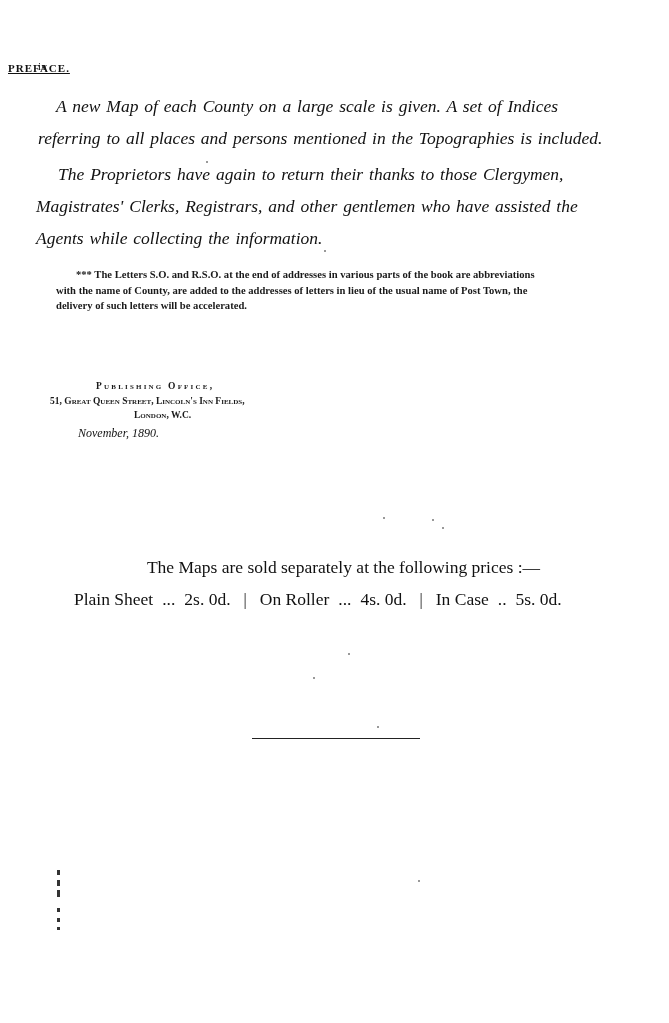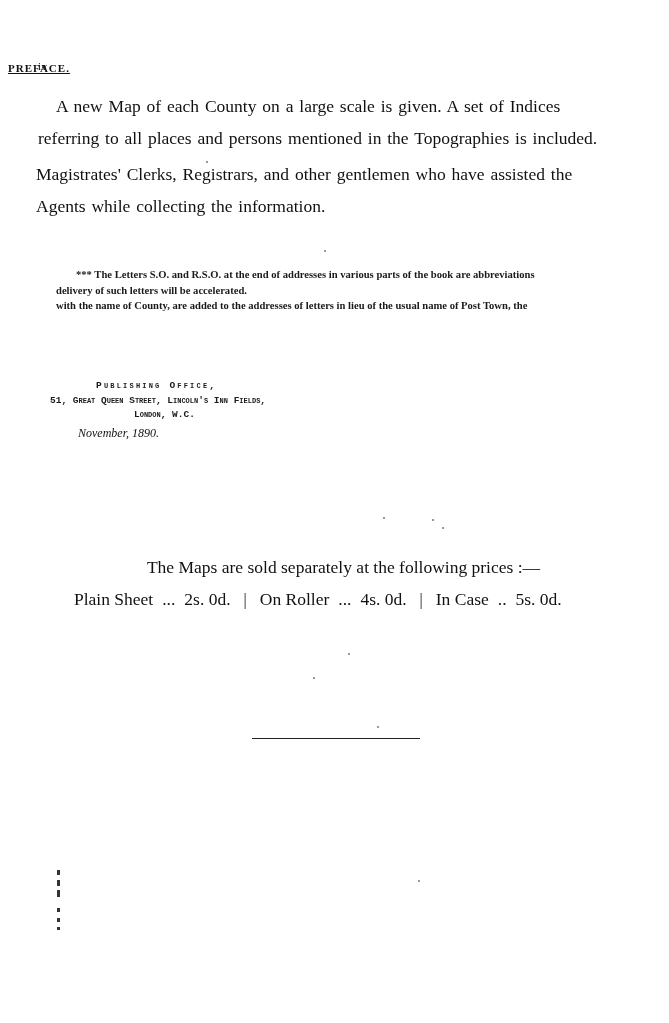--- a/index.html
+++ b/index.html
@@ -28,20 +28,21 @@
       font-weight: bold;
       letter-spacing: 1px;
       padding-left: 8px;
       box-sizing: border-box;
       text-decoration: underline;
     }
     .para {
       font-size: 17.5px;
       line-height: 32px;
       word-spacing: 1.5px;
+      font-style: italic;
     }
     .para .line { display: block; white-space: nowrap; }
     .p1 { left: 56px; top: 90px; width: 580px; }
     .p1 .l2 { margin-left: -18px; }
     .p2 { left: 58px; top: 158px; width: 580px; }
     .p2 .l2, .p2 .l3 { margin-left: -22px; }
     .note {
       left: 56px; top: 267px; width: 590px;
       font-size: 10.6px;
       line-height: 15.5px;
@@ -51,21 +52,21 @@
     .note .line { display: block; white-space: nowrap; }
     .note .l1 { padding-left: 20px; }
     .pub-office {
       left: 50px; top: 379px; width: 240px;
       font-size: 9.5px;
       line-height: 14.5px;
       font-weight: bold;
       font-variant: small-caps;
       color: #1a1a1a;
     }
-    .pub-office .line { display: block; white-space: nowrap; font-family: Liberation Mono, monospace; }
+    .pub-office .line { display: block; white-space: nowrap; }
     .pub-office .c1 { padding-left: 46px; letter-spacing: 2.2px; }
     .pub-office .c2 { padding-left: 0; }
     .pub-office .c3 { padding-left: 84px; }
     .date {
       left: 78px; top: 426px;
       font-size: 12px;
       font-style: italic;
     }
     .prices-title {
       left: 0; width: 669px; top: 557px;
@@ -103,28 +104,29 @@
 
 <div class="abs page-number">iv</div>
 <div class="abs running-head">PREFACE.</div>
 
 <div class="abs para p1">
   <span class="line l1">A new Map of each County on a large scale is given.  A set of Indices</span>
   <span class="line l2">referring to all places and persons mentioned in the Topographies is included.</span>
 </div>
 
 <div class="abs para p2">
+  <span class="line l1">The Proprietors have again to return their thanks to those Clergymen,</span>
   <span class="line l2">Magistrates' Clerks, Registrars, and other gentlemen who have assisted the</span>
   <span class="line l3">Agents while collecting the information.</span>
 </div>
 
 <div class="abs note">
   <span class="line l1">*** The Letters S.O. and R.S.O. at the end of addresses in various parts of the book are abbreviations</span>
+  <span class="line">with the name of County, are added to the addresses of letters in lieu of the usual name of Post Town, the</span>
   <span class="line">delivery of such letters will be accelerated.</span>
-  <span class="line">with the name of County, are added to the addresses of letters in lieu of the usual name of Post Town, the</span>
 </div>
 
 <div class="abs pub-office">
   <span class="line c1">Publishing Office,</span>
   <span class="line c2">51, Great Queen Street, Lincoln's Inn Fields,</span>
   <span class="line c3">London, W.C.</span>
 </div>
 
 <div class="abs date">November, 1890.</div>
 

